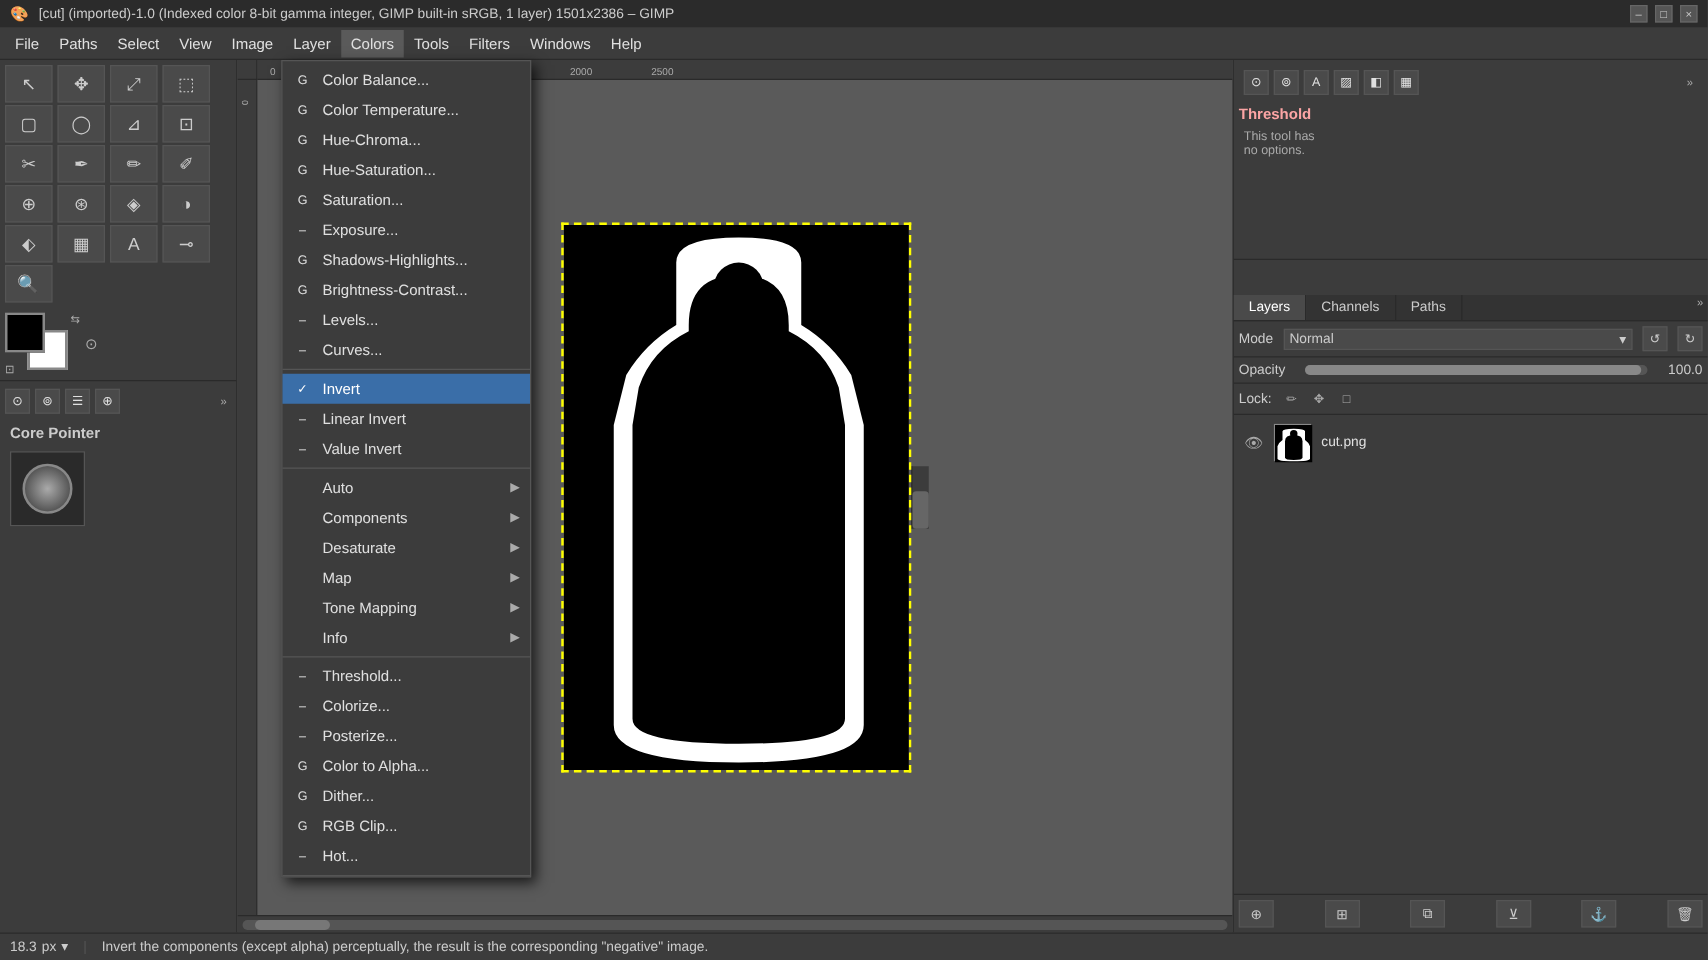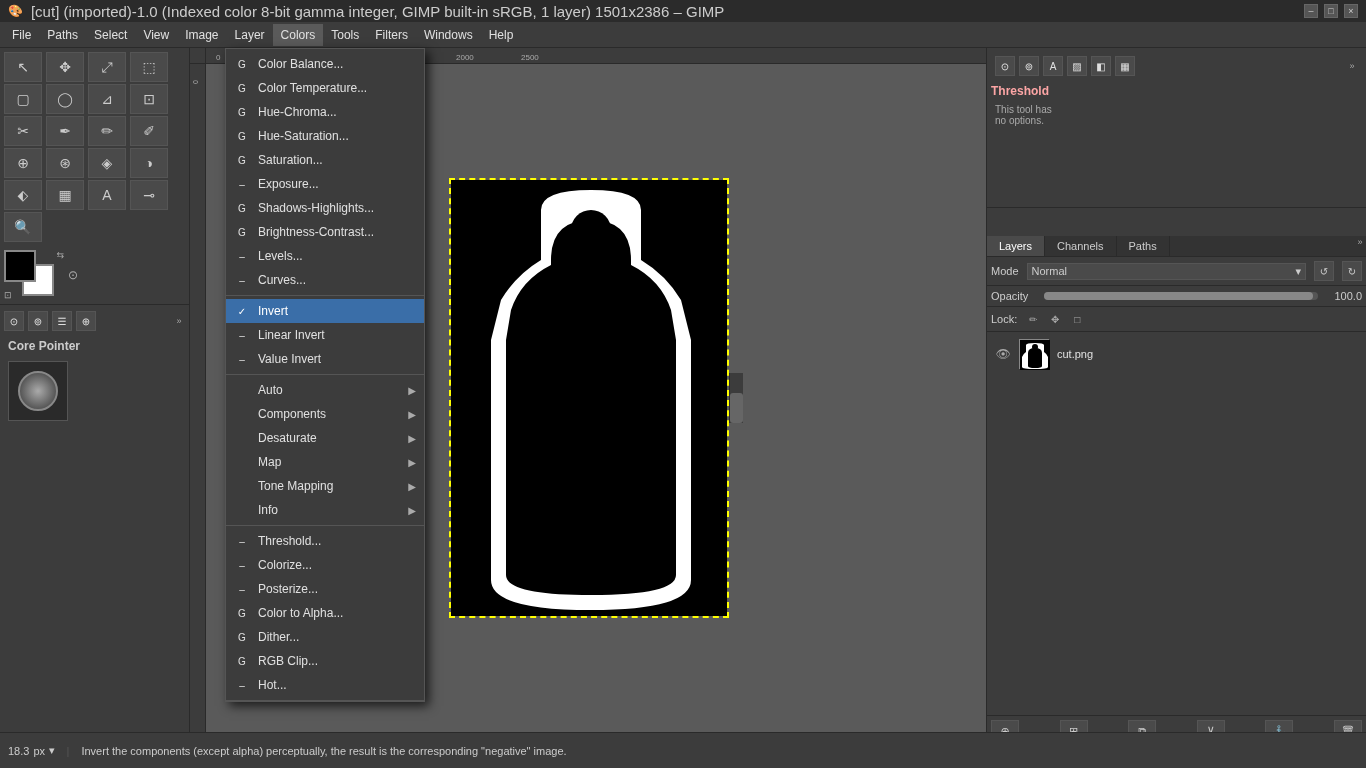--- a/index.html
+++ b/index.html
@@ -22,21 +22,21 @@
       display: flex;
       align-items: center;
       justify-content: space-between;
       padding: 0 8px;
       position: absolute;
       top: 0;
       left: 0;
       z-index: 100;
     }
     #title-bar .title-text {
-      font-size: 15px;
+      font-size: 11px;
       color: #ccc;
     }
     #title-bar .win-controls {
       display: flex;
       gap: 6px;
     }
     #title-bar .win-btn {
       width: 14px;
       height: 14px;
       background: #555;
@@ -376,21 +376,21 @@
       font-size: 11px;
       color: #ccc;
     }
 
     
     #status-bar {
       position: absolute;
       bottom: 0;
       left: 0;
       right: 0;
-      height: 36px;
+      height: 22px;
       background: #3c3c3c;
       border-top: 1px solid #2a2a2a;
       display: flex;
       align-items: center;
       padding: 0 8px;
       gap: 12px;
       font-size: 11px;
       color: #ccc;
     }
     .status-section {

